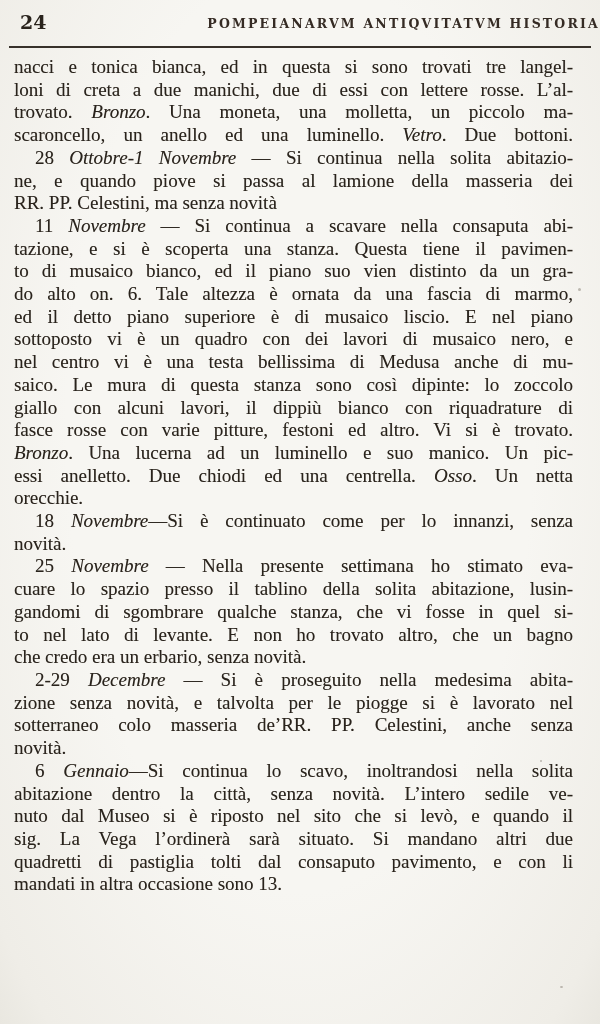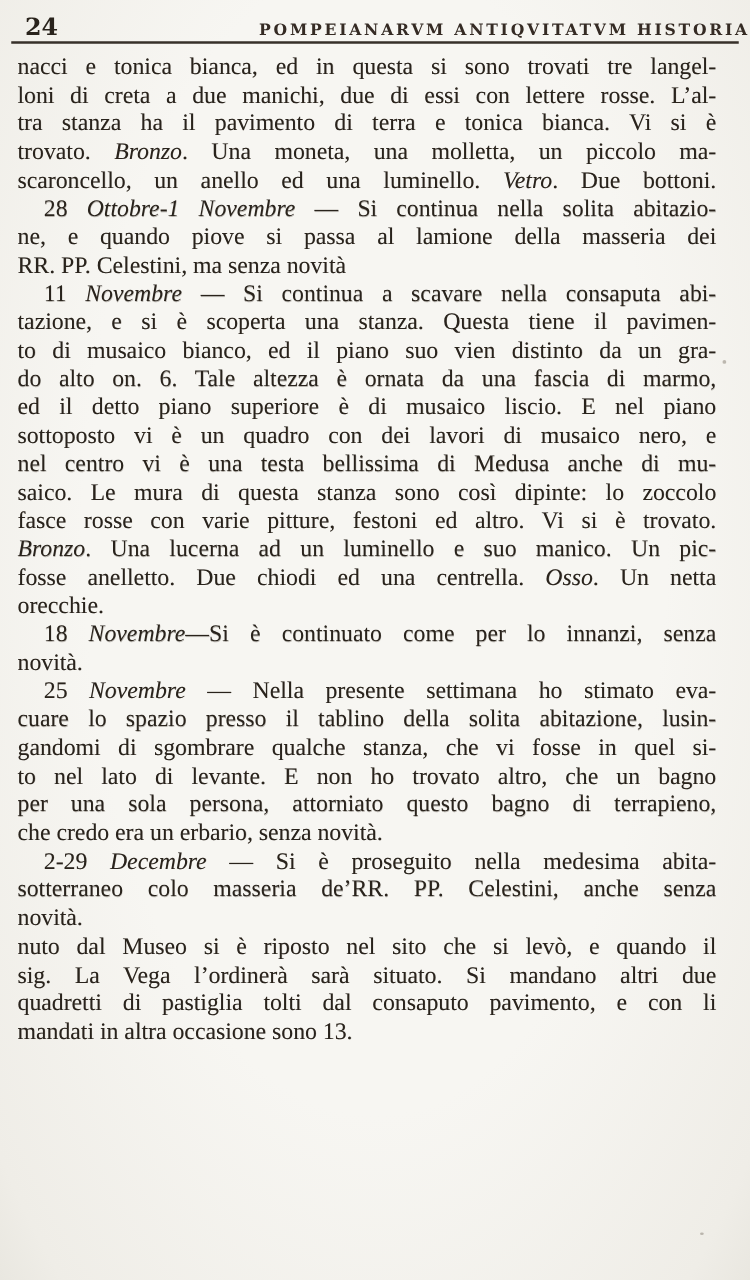--- a/index.html
+++ b/index.html
@@ -13,21 +13,21 @@
     height: 1024px;
     margin: 0 auto;
     overflow: hidden;
     background: radial-gradient(ellipse at 50% 42%, #f7f6f2 55%, #efede7 92%, #e9e7e0 100%);
     color: #29231c;
     font-family: "Liberation Serif", serif;
   }
   .running-header {
     position: relative;
     height: 28px;
-    padding-top: 5px;
+    padding-top: 18px;
   }
   .page-number {
     position: absolute;
     left: 20px;
     top: 11px;
     font-size: 19px;
     font-weight: bold;
     font-family: "DejaVu Serif", serif;
   }
   .running-title {
@@ -94,65 +94,67 @@
     <span class="running-title">POMPEIANARVM ANTIQVITATVM HISTORIA</span>
   </div>
 
   <hr class="header-rule">
 
   <div class="body-text">
     <div id="text-before">
         <div class="paragraph">
           <div class="line"><span>nacci e tonica bianca, ed in questa si sono trovati tre langel-</span></div>
           <div class="line"><span>loni di creta a due manichi, due di essi con lettere rosse. L’al-</span></div>
-          <div class="line"><span>tra stanza ha il pavimento di terra e tonica bianca. Vi si è</span></div>
           <div class="line"><span>trovato. </span><span class="it">Bronzo</span><span>. Una moneta, una molletta, un piccolo ma-</span></div>
           <div class="line"><span>scaroncello, un anello ed una luminello. </span><span class="it">Vetro</span><span>. Due bottoni.</span></div>
         </div>
         <div class="paragraph">
           <div class="line indent"><span>28 </span><span class="it">Ottobre-1 Novembre</span><span> — Si continua nella solita abitazio-</span></div>
           <div class="line"><span>ne, e quando piove si passa al lamione della masseria dei</span></div>
           <div class="line end"><span>RR. PP. Celestini, ma senza novità</span></div>
         </div>
         <div class="paragraph">
           <div class="line indent"><span>11 </span><span class="it">Novembre</span><span> — Si continua a scavare nella consaputa abi-</span></div>
           <div class="line"><span>tazione, e si è scoperta una stanza. Questa tiene il pavimen-</span></div>
           <div class="line"><span>to di musaico bianco, ed il piano suo vien distinto da un gra-</span></div>
           <div class="line"><span>do alto on. 6. Tale altezza è ornata da una fascia di marmo,</span></div>
           <div class="line"><span>ed il detto piano superiore è di musaico liscio. E nel piano</span></div>
           <div class="line"><span>sottoposto vi è un quadro con dei lavori di musaico nero, e</span></div>
           <div class="line"><span>nel centro vi è una testa bellissima di Medusa anche di mu-</span></div>
           <div class="line"><span>saico. Le mura di questa stanza sono così dipinte: lo zoccolo</span></div>
+          <div class="line"><span>giallo con alcuni lavori, il dippiù bianco con riquadrature di</span></div>
           <div class="line"><span>fasce rosse con varie pitture, festoni ed altro. Vi si è trovato.</span></div>
           <div class="line"><span class="it">Bronzo</span><span>. Una lucerna ad un luminello e suo manico. Un pic-</span></div>
-          <div class="line"><span>fosse anelletto. Due chiodi ed una centrella. </span><span class="it">Osso</span><span>. Un netta</span></div>
+          <div class="line"><span>essi anelletto. Due chiodi ed una centrella. </span><span class="it">Osso</span><span>. Un netta</span></div>
           <div class="line end"><span>orecchie.</span></div>
         </div>
         <div class="paragraph">
           <div class="line indent"><span>18 </span><span class="it">Novembre</span><span>—Si è continuato come per lo innanzi, senza</span></div>
           <div class="line end"><span>novità.</span></div>
         </div>
         <div class="paragraph">
           <div class="line indent"><span>25 </span><span class="it">Novembre</span><span> — Nella presente settimana ho stimato eva-</span></div>
           <div class="line"><span>cuare lo spazio presso il tablino della solita abitazione, lusin-</span></div>
           <div class="line"><span>gandomi di sgombrare qualche stanza, che vi fosse in quel si-</span></div>
           <div class="line"><span>to nel lato di levante. E non ho trovato altro, che un bagno</span></div>
-          <div class="line"><span>per una sola persona, attorniato questo bagno di terrapieno,</span></div>
           <div class="line end"><span>che credo era un erbario, senza novità.</span></div>
         </div>
         <div class="paragraph">
           <div class="line indent"><span>2-29 </span><span class="it">Decembre</span><span> — Si è proseguito nella medesima abita-</span></div>
+          <div class="line"><span>zione senza novità, e talvolta per le piogge si è lavorato nel</span></div>
           <div class="line"><span>sotterraneo colo masseria de’RR. PP. Celestini, anche senza</span></div>
           <div class="line end"><span>novità.</span></div>
         </div>
       </div>
 
 
     <div id="text-after">
         <div class="paragraph">
+          <div class="line indent"><span>6 </span><span class="it">Gennaio</span><span>—Si continua lo scavo, inoltrandosi nella solita</span></div>
+          <div class="line"><span>abitazione dentro la città, senza novità. L’intero sedile ve-</span></div>
           <div class="line"><span>nuto dal Museo si è riposto nel sito che si levò, e quando il</span></div>
           <div class="line"><span>sig. La Vega l’ordinerà sarà situato. Si mandano altri due</span></div>
           <div class="line"><span>quadretti di pastiglia tolti dal consaputo pavimento, e con li</span></div>
           <div class="line end"><span>mandati in altra occasione sono 13.</span></div>
         </div>
       </div>
   </div>
 
   <div class="speck" style="left:578px; top:288px; width:3px; height:3px;"></div>
   <div class="speck" style="left:560px; top:986px; width:3px; height:2px;"></div>

